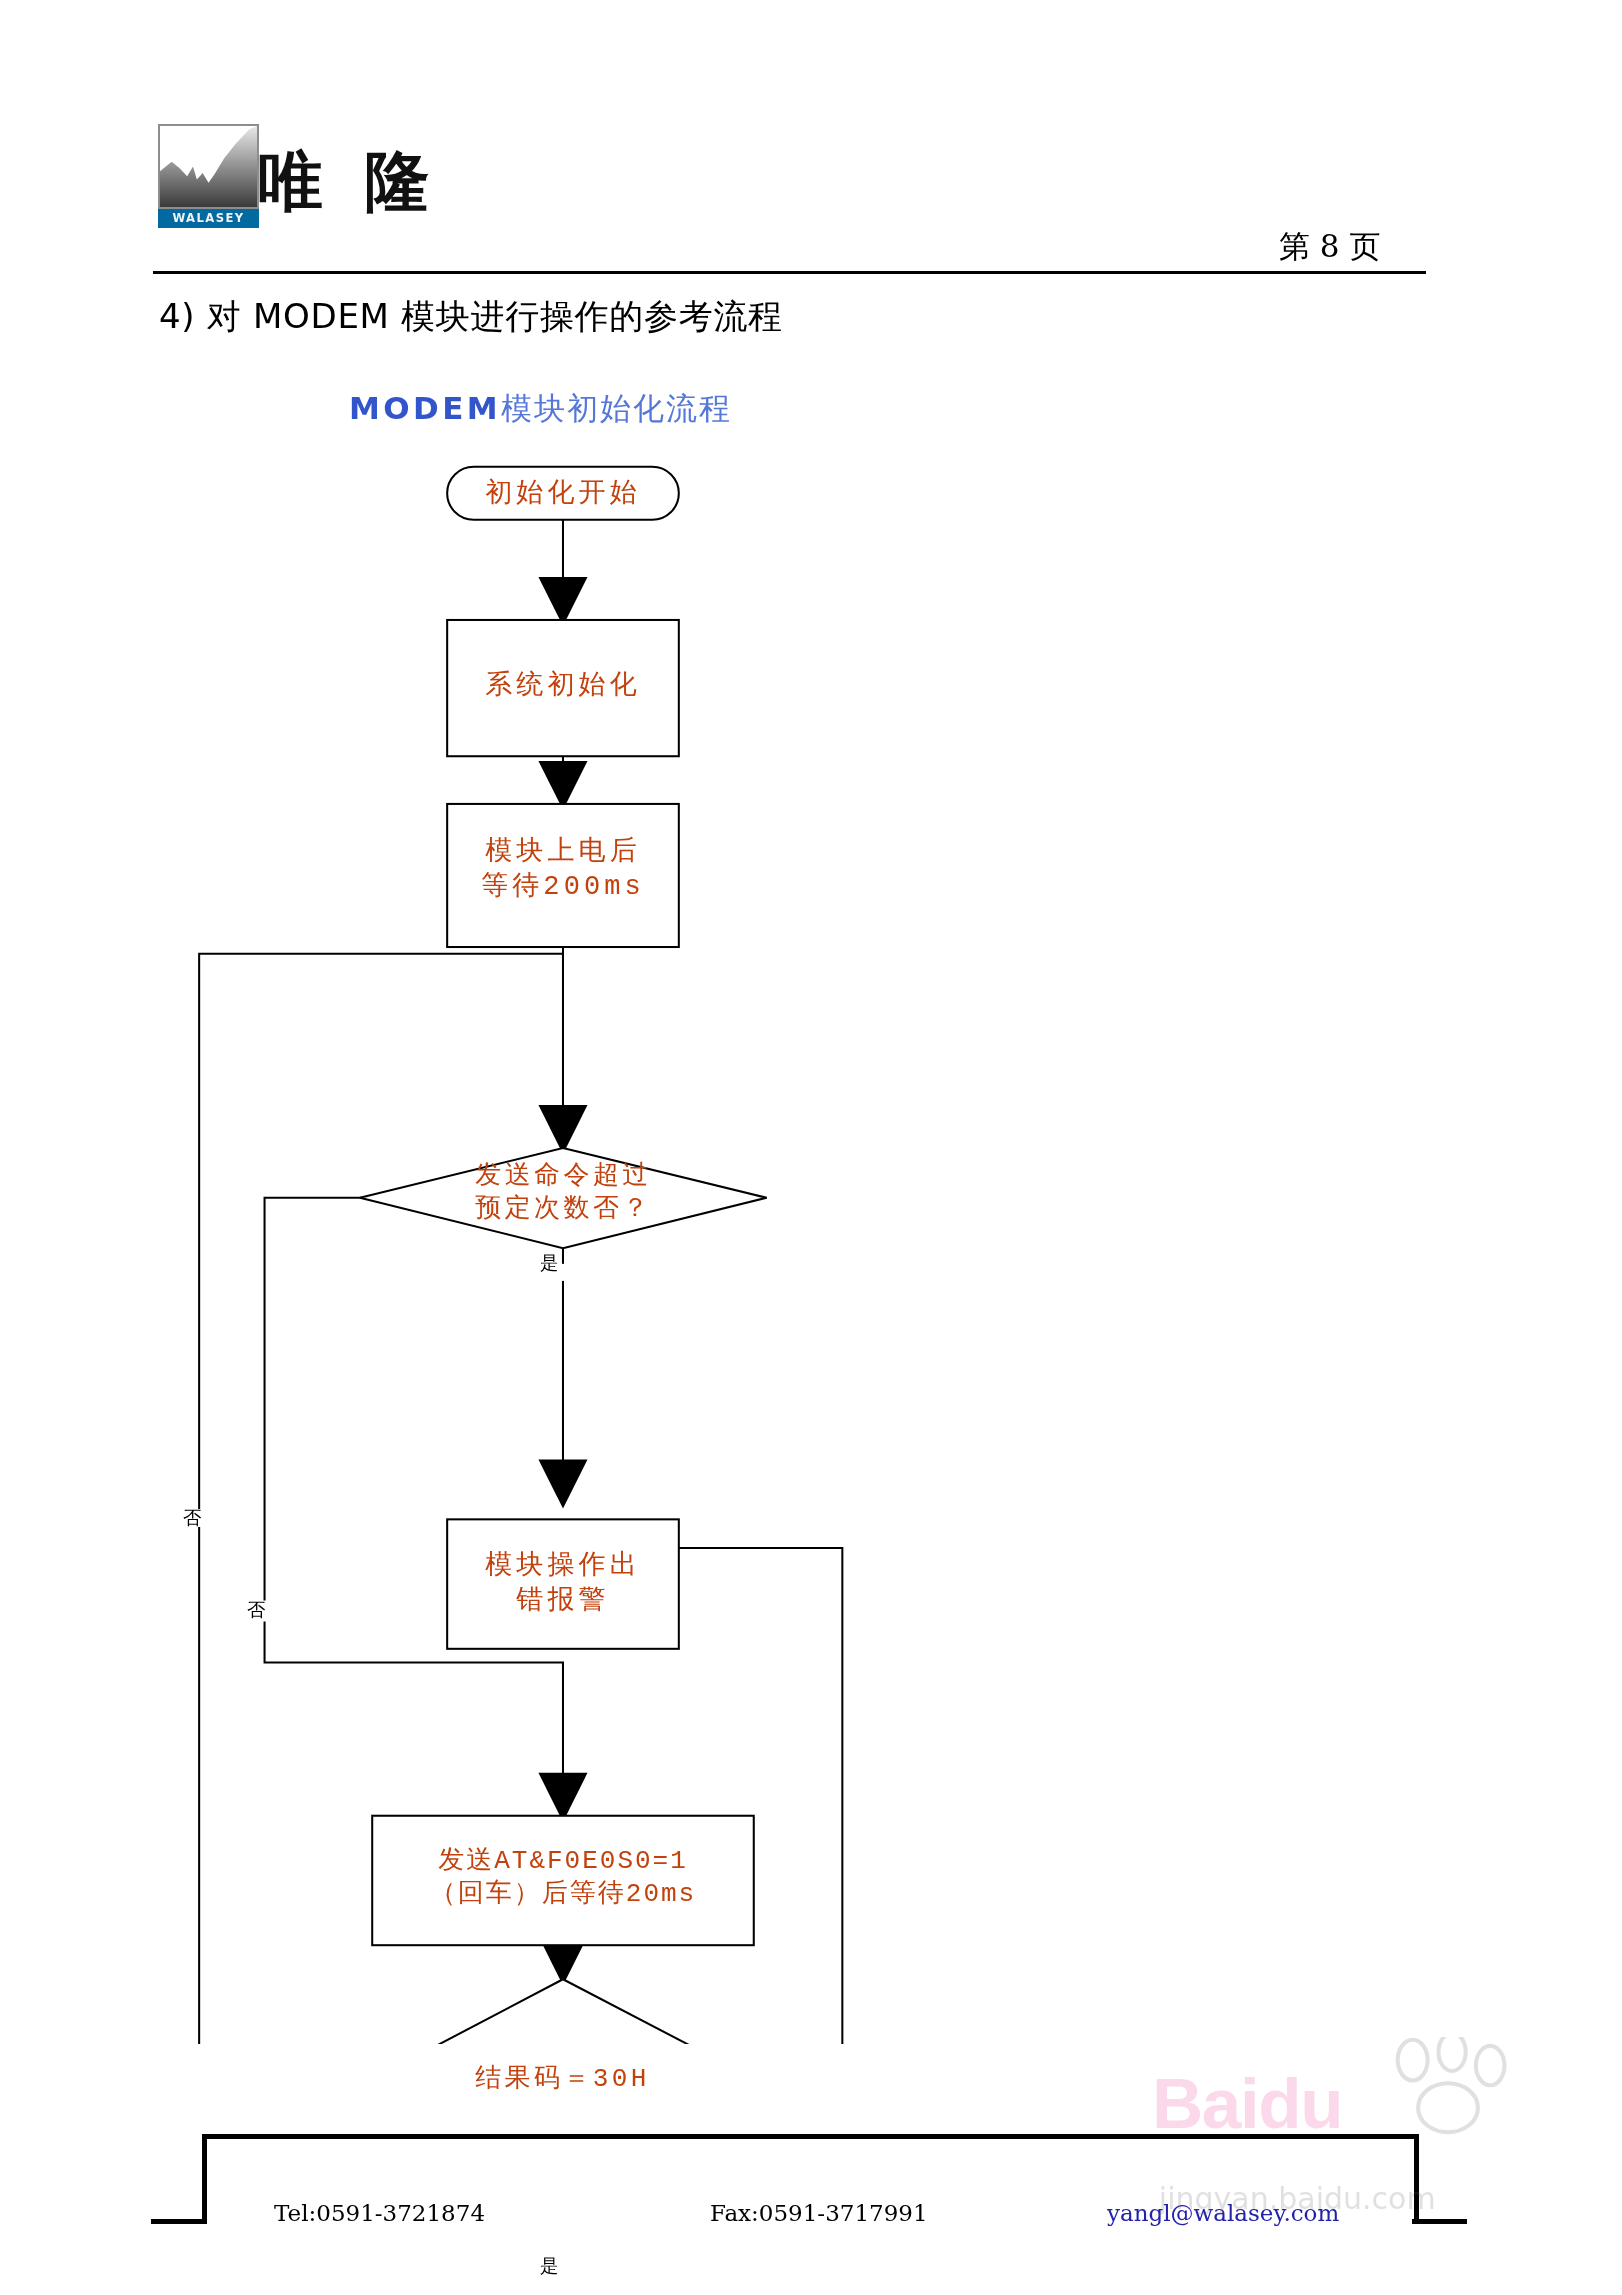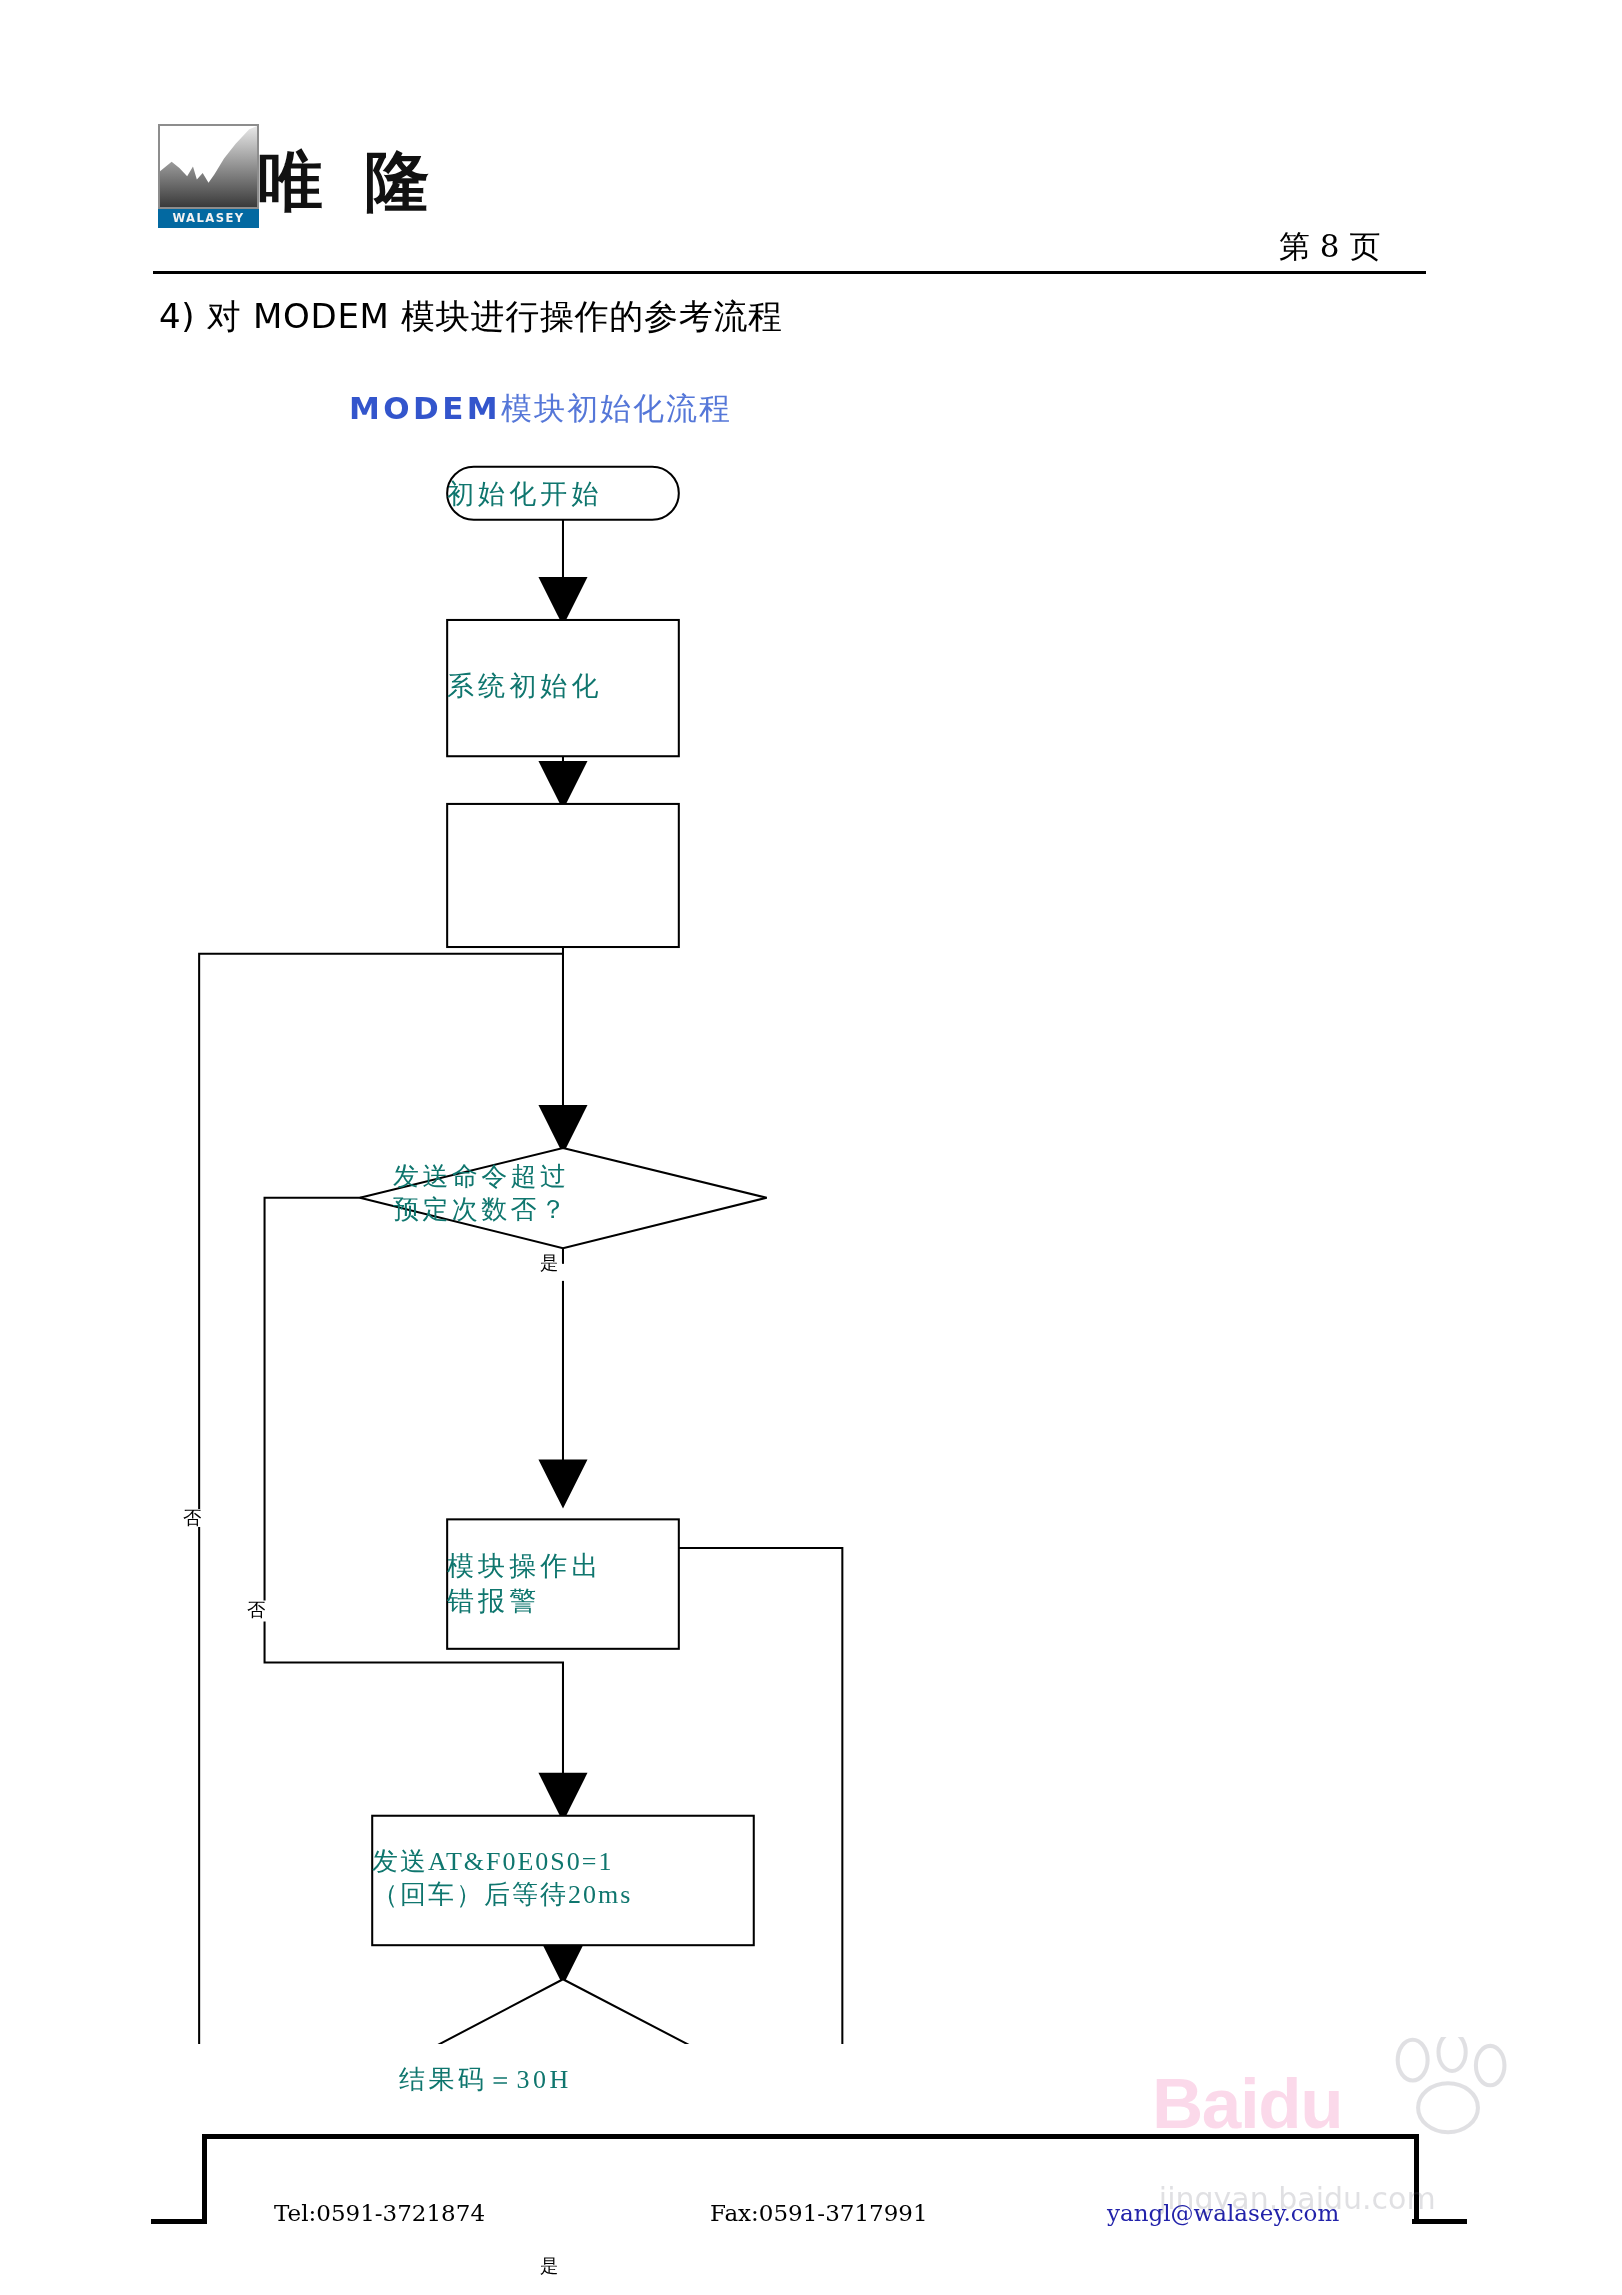--- a/index.html
+++ b/index.html
@@ -38,23 +38,23 @@
   
   #chart-title{position:absolute;left:349px;top:388px;font-size:31px;white-space:nowrap;
     letter-spacing:2px;font-family:"DejaVu Sans","Liberation Sans",sans-serif;}
   #chart-title .en{font-weight:bold;letter-spacing:3.4px;}
   #chart-title .cn{font-weight:normal;}
 
   
   #flowchart{position:absolute;left:0;top:436px;width:1622px;height:1608px;}
   #flow-svg{position:absolute;left:0;top:0;width:1622px;height:1608px;}
 
-  .node-label{position:absolute;text-align:left;
-    font-family:Liberation Serif, serif;
-    color:#0f766e;white-space:pre;line-height:1.28;}
+  .node-label{position:absolute;text-align:center;
+    font-family:Liberation Mono, monospace;
+    color:#c2410c;white-space:pre;line-height:1.28;}
   .term-label{font-size:27px;letter-spacing:4.1px;}
   .proc-label{font-size:27px;letter-spacing:4.1px;}
   .dec-label{font-size:26px;letter-spacing:3.4px;}
   .edge-label{position:absolute;font-size:18.4px;
     font-family:"DejaVu Sans","Liberation Sans",sans-serif;background:#fff;
     padding:0 2px;line-height:1;}
 
   
   #footer{position:absolute;left:0;top:2045px;width:1622px;height:251px;}
   #footer-rule{position:absolute;left:204px;top:89px;width:1213px;height:4.8px;background:#000;}
@@ -165,20 +165,22 @@
         <rect x="546" y="2025" width="560" height="190"></rect>
         <polygon points="826,2265 1108,2412 826,2560 546,2412"></polygon>
         <rect x="636" y="2760" width="376" height="84" rx="42" ry="42"></rect>
       </g>
     </svg>
 
     <div class="node-label term-label" style="left:447px;top:41px;width:232px;">初始化开始</div>
 
     <div class="node-label proc-label" style="left:447px;top:233px;width:232px;">系统初始化</div>
 
+    <div class="node-label proc-label" style="left:447px;top:399px;width:232px;">模块上电后
+等待200ms</div>
 
     <div class="node-label dec-label" style="left:393px;top:724px;width:341px;">发送命令超过
 预定次数否？</div>
 
     <div class="node-label proc-label" style="left:447px;top:1113px;width:232px;">模块操作出
 错报警</div>
 
     <div class="node-label proc-label" style="left:372px;top:1409px;width:382px;font-size:26px;letter-spacing:2px;">发送AT&amp;F0E0S0=1
 （回车）后等待20ms</div>
 

